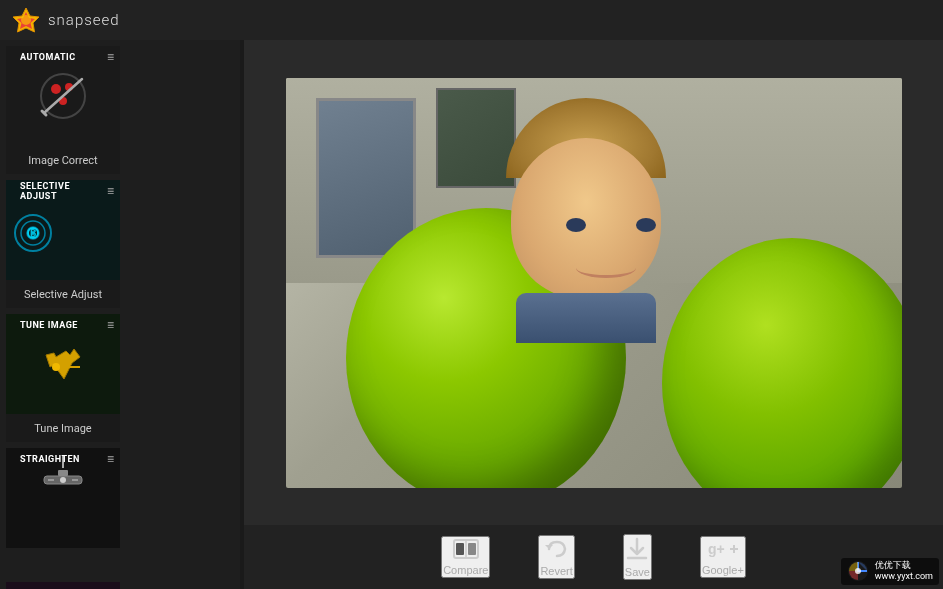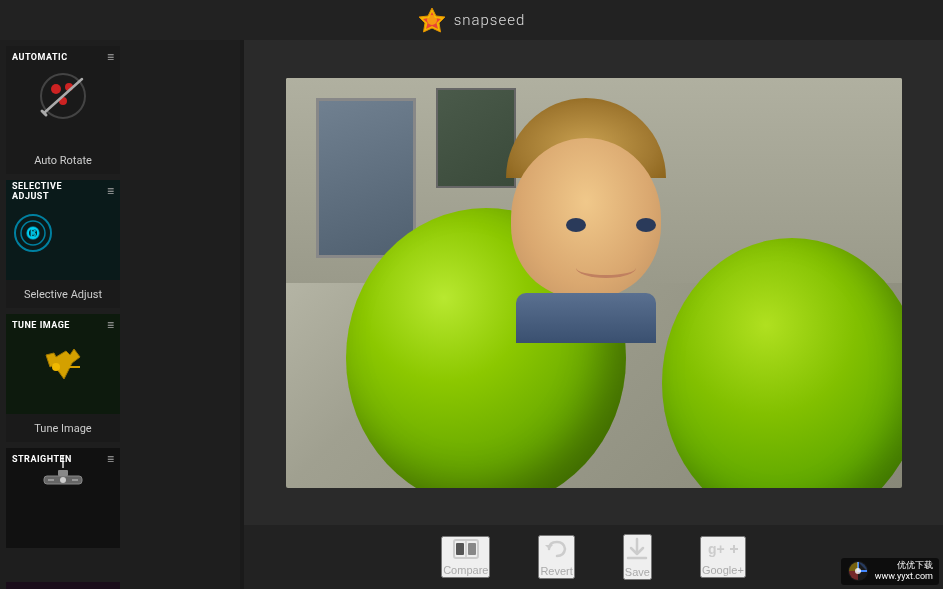--- a/index.html
+++ b/index.html
@@ -13,21 +13,21 @@
     }
 
     
     .header {
       position: absolute;
       top: 0; left: 0; right: 0;
       height: 40px;
       background: #222;
       display: flex;
       align-items: center;
-      justify-content: center;
+      justify-content: flex-start;
       padding: 0 12px;
       z-index: 10;
     }
     .header-left {
       display: flex;
       align-items: center;
       gap: 8px;
     }
     .snapseed-logo {
       width: 28px;
@@ -85,21 +85,21 @@
       overflow: hidden;
     }
     .tool-thumb {
       width: 100%;
       height: 100px;
       position: relative;
       overflow: hidden;
     }
     .tool-label-bar {
       position: absolute;
-      top: 0; left: 0; right: 0;
+      top: 0; left: 8px; right: 0;
       height: 22px;
       display: flex;
       align-items: center;
       justify-content: space-between;
       padding: 0 6px;
       z-index: 2;
     }
     .tool-name {
       color: #fff;
       font-size: 9px;
@@ -335,21 +335,20 @@
       position: absolute;
       bottom: 4px;
       right: 4px;
       background: rgba(0,0,0,0.6);
       padding: 2px 6px;
       border-radius: 3px;
       display: flex;
       align-items: center;
       gap: 6px;
       z-index: 20;
-      text-align: right;
     }
     .watermark-logo {
       width: 22px;
       height: 22px;
     }
     .watermark-text {
       color: #fff;
       font-size: 9px;
       line-height: 1.3;
     }
@@ -378,21 +377,21 @@
       </div>
       <svg width="54" height="54" viewBox="0 0 54 54">
         <circle cx="27" cy="27" r="22" fill="none" stroke="#444" stroke-width="2"></circle>
         <circle cx="20" cy="20" r="5" fill="#cc2222"></circle>
         <circle cx="33" cy="18" r="4" fill="#cc2222"></circle>
         <circle cx="27" cy="32" r="4" fill="#cc2222"></circle>
         <line x1="8" y1="44" x2="46" y2="10" stroke="#aaa" stroke-width="2.5" stroke-linecap="round"></line>
         <line x1="6" y1="42" x2="10" y2="46" stroke="#aaa" stroke-width="3" stroke-linecap="round"></line>
       </svg>
     </div>
-    <div class="tool-caption">Auto Rotate</div>
+    <div class="tool-caption">Image Correct</div>
   </div>
 
   <div class="tool-item">
     <div class="tool-thumb thumb-selective">
       <div class="tool-label-bar">
         <span class="tool-name" style="font-size:9px; white-space:pre;">SELECTIVE
 ADJUST</span>
         <span class="tool-grip">≡</span>
       </div>
       <svg width="54" height="54" viewBox="0 0 54 54">

